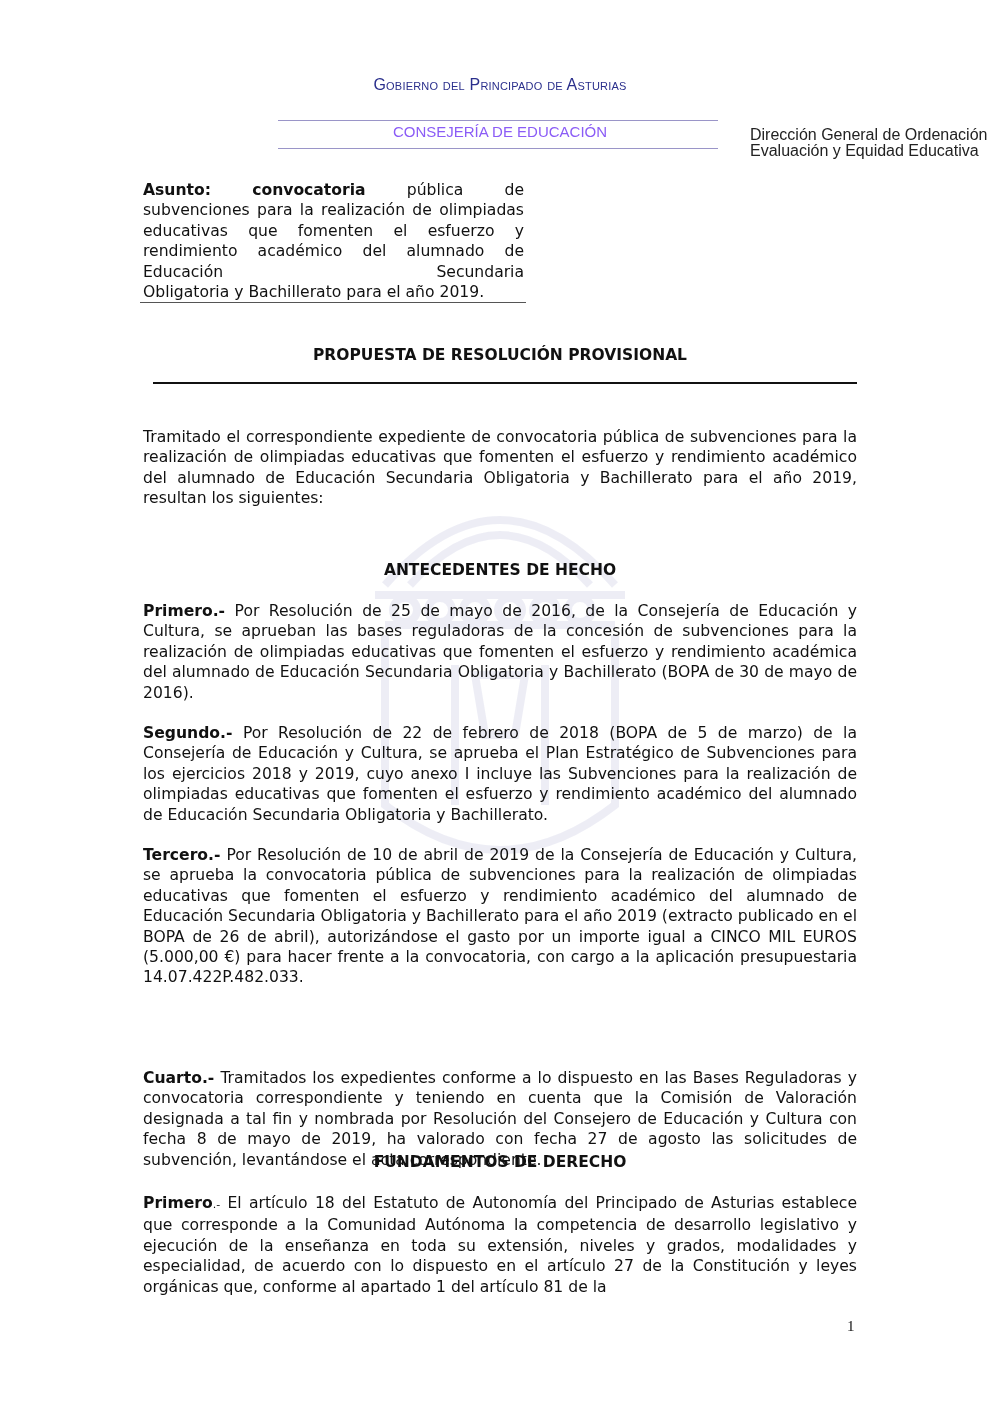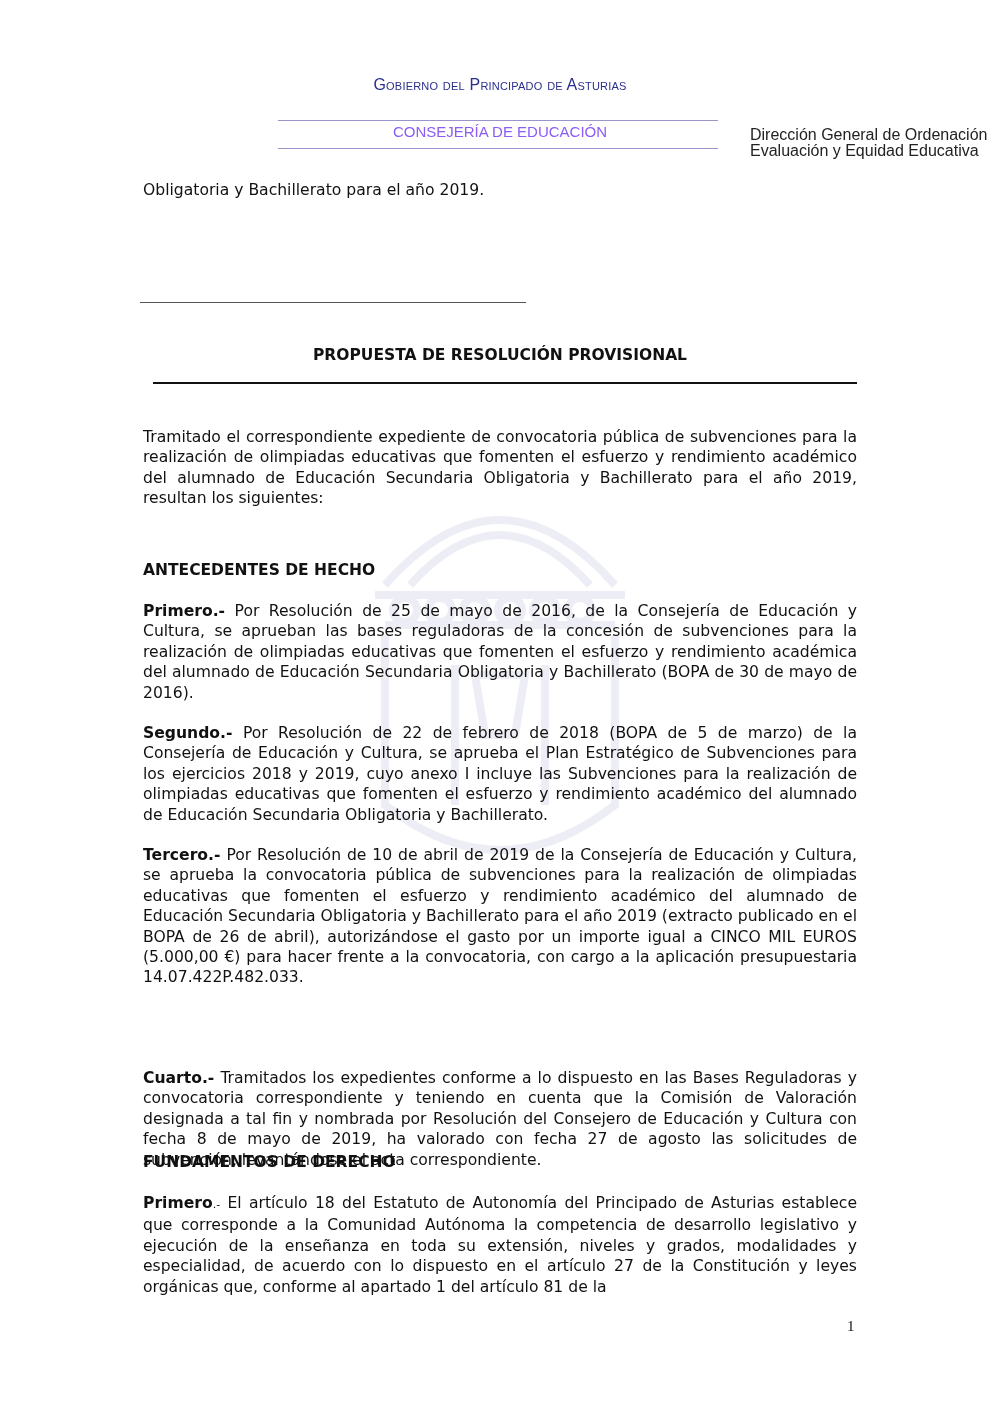--- a/index.html
+++ b/index.html
@@ -14,21 +14,21 @@
   .hdr-dir { position: absolute; left: 750px; top: 127px; font-family: "Liberation Sans", sans-serif;
              font-size: 16px; line-height: 16px; color: #222; }
   .asunto { position: absolute; left: 143px; top: 180px; width: 381px; font-size: 15.6px; line-height: 20.4px;
             text-align: justify; text-align-last: justify; }
   .asunto .last { text-align-last: left; }
   .asunto-rule { position: absolute; left: 140px; top: 302px; width: 386px; height: 1px; background: #555; }
   .title { position: absolute; left: 140px; top: 346px; width: 720px; text-align: center; font-weight: bold; font-size: 15.5px; }
   .title-rule { position: absolute; left: 153px; top: 382px; width: 704px; height: 2px; background: #111; }
   .para { position: absolute; left: 143px; width: 714px; font-size: 15.6px; line-height: 20.4px; text-align: justify; }
   .para b { font-weight: bold; }
-  .heading { position: absolute; left: 143px; width: 714px; font-weight: bold; font-size: 15.5px; }
+  .heading { position: absolute; left: 143px; width: 714px; text-align: center; font-weight: bold; font-size: 15.5px; }
   .pagenum { position: absolute; left: 847px; top: 1318px; font-family: "Liberation Serif", serif; font-size: 15px; }
 </style>
 </head>
 <body>
 
 <svg class="watermark" viewBox="0 0 270 410">
   <g fill="none" stroke="#2a2f8c" stroke-width="8">
     <path d="M20 110 Q135 -20 250 110"></path>
     <path d="M45 110 Q135 10 225 110"></path>
     <path d="M10 120 L260 120"></path>
@@ -48,20 +48,21 @@
 <div class="hdr-gov">Gobierno del Principado de Asturias</div>
 <div class="hdr-line" style="top:120px"></div>
 <div class="hdr-cons">CONSEJERÍA DE EDUCACIÓN</div>
 <div class="hdr-line" style="top:148px"></div>
 <div class="hdr-dir">
   <div>Dirección General de Ordenación</div>
   <div>Evaluación y Equidad Educativa</div>
 </div>
 
 <div class="asunto">
+  <div><b>Asunto:</b> <b>convocatoria</b> <span>pública de subvenciones para la realización de olimpiadas educativas que fomenten el esfuerzo y rendimiento académico del alumnado de Educación Secundaria</span></div>
   <div class="last">Obligatoria y Bachillerato para el año 2019.</div>
 </div>
 <div class="asunto-rule"></div>
 
 <div class="title">PROPUESTA DE RESOLUCIÓN PROVISIONAL</div>
 <div class="title-rule"></div>
 
 <div class="para" style="top:427px">Tramitado el correspondiente expediente de convocatoria pública de subvenciones para la realización de olimpiadas educativas que fomenten el esfuerzo y rendimiento académico del alumnado de Educación Secundaria Obligatoria y Bachillerato para el año 2019, resultan los siguientes:</div>
 
 <div class="heading" style="top:561px">ANTECEDENTES DE HECHO</div>

